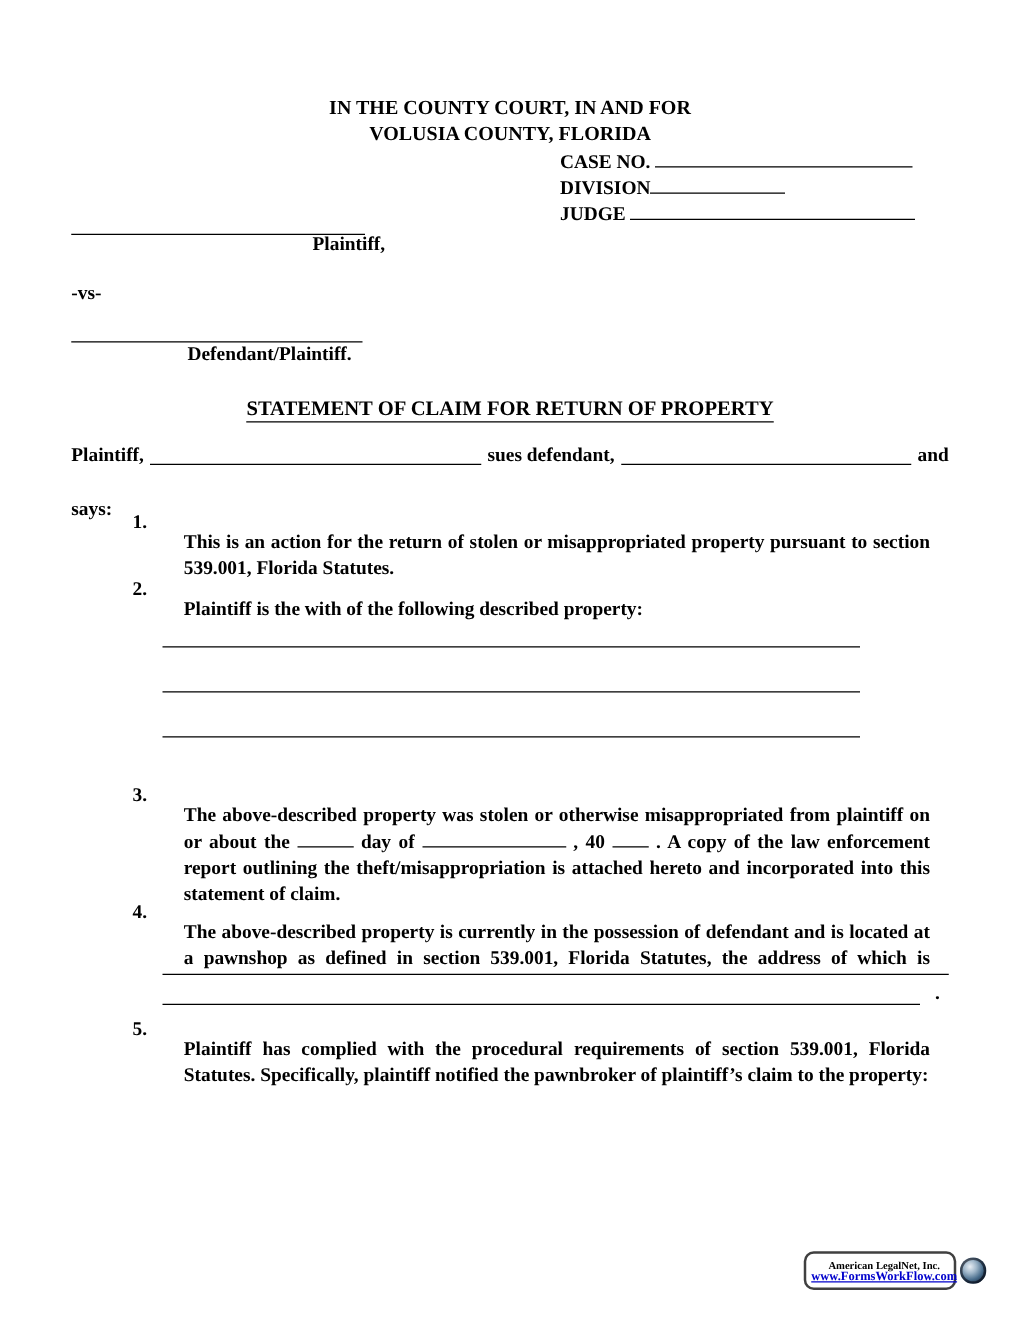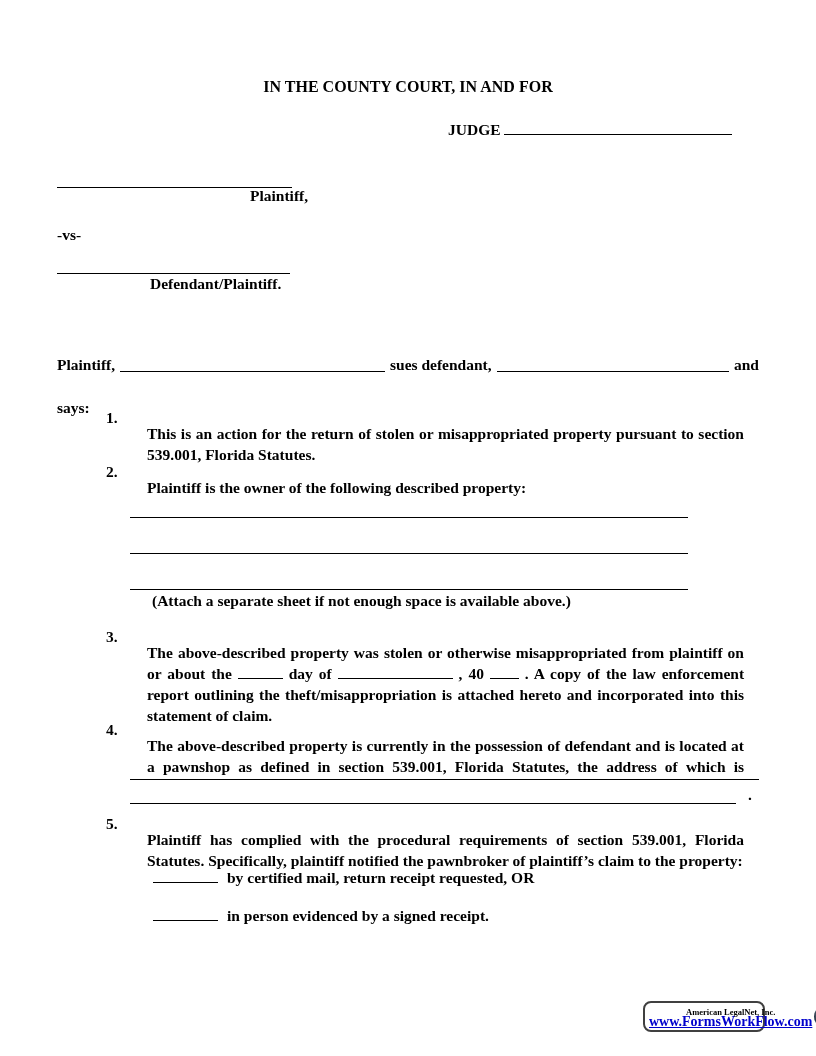--- a/index.html
+++ b/index.html
@@ -63,72 +63,82 @@
   .option-2{top:905px;}
   .w-option{width:65px;margin-right:9px;}
   
   .footer-box{
     position:absolute;left:643px;top:1001px;width:122px;height:31px;
     border:2px solid #404040;border-radius:8px;background:#fff;box-sizing:border-box;
     display:flex;align-items:center;padding:1px 2px 1px 4px;gap:2px;
   }
   .footer-text{flex:1;text-align:center;line-height:10px;}
   .footer-company{font-size:8.5px;font-weight:bold;color:#000;display:block;}
-  .footer-url{font-size:14px;font-weight:bold;text-decoration:underline;display:block;cursor:pointer;}
+  .footer-url{font-size:10px;font-weight:bold;text-decoration:underline;display:block;cursor:pointer;}
   .globe-icon{
     width:21px;height:21px;border-radius:50%;flex-shrink:0;
     background:radial-gradient(circle at 38% 35%, #e8eef4 0%, #9fb6c9 28%, #4a6e8d 55%, #13263d 82%, #000 100%);
     box-shadow:inset 0 0 0 2px rgba(0,0,10,0.55);
   }
 </style>
 </head>
 <body>
 
 <div class="page">
 
   <div class="abs court-header">
     <div>IN THE COUNTY COURT, IN AND FOR</div>
+    <div>VOLUSIA COUNTY, FLORIDA</div>
   </div>
 
   <div class="abs case-block">
+    <div class="case-row">
+      <span>CASE NO.</span>
+      <span class="blank w-caseno"></span>
+    </div>
+    <div class="case-row">
+      <span>DIVISION</span><span class="blank w-division"></span>
+    </div>
     <div class="case-row">
       <span>JUDGE</span>
       <span class="blank w-judge"></span>
     </div>
   </div>
 
   <div class="line plaintiff-line"></div>
   <div class="abs plaintiff-label">Plaintiff,</div>
   <div class="abs vs">-vs-</div>
   <div class="line defendant-line"></div>
   <div class="abs defendant-label">Defendant/Plaintiff.</div>
 
+  <div class="abs doc-title">
+    <span>STATEMENT OF CLAIM FOR RETURN OF PROPERTY</span>
+  </div>
 
   <div class="abs opening">
     <span>Plaintiff,</span>
     <span class="oblank oblank1"></span>
     <span>sues defendant,</span>
     <span class="oblank oblank2"></span>
     <span>and</span>
   </div>
   <div class="abs says">says:</div>
 
   <div class="item item-1">
     <span class="num">1.</span>
     <p>This is an action for the return of stolen or misappropriated property pursuant to section 539.001, Florida Statutes.</p>
   </div>
 
   <div class="item item-2">
     <span class="num">2.</span>
-    <p>Plaintiff is the owner of the following described property:</p>
+    <p>Plaintiff is the with of the following described property:</p>
   </div>
   <div class="line desc-1"></div>
   <div class="line desc-2"></div>
   <div class="line desc-3"></div>
-  <div class="abs attach-note">(Attach a separate sheet if not enough space is available above.)</div>
 
   <div class="item item-3">
     <span class="num">3.</span>
     <p>
       <span>The above-described property was stolen or otherwise misappropriated from plaintiff on or about the</span>
       <span class="blank w-day"></span>
       <span>day of</span>
       <span class="blank w-month"></span>
       <span>, 40</span>
       <span class="blank w-year"></span>
@@ -141,26 +151,20 @@
     <p>The above-described property is currently in the possession of defendant and is located at a pawnshop as defined in section 539.001, Florida Statutes, the address of which is</p>
   </div>
   <div class="line addr-1"></div>
   <div class="line addr-2"></div>
   <div class="abs addr-period">.</div>
 
   <div class="item item-5">
     <span class="num">5.</span>
     <p>Plaintiff has complied with the procedural requirements of section 539.001, Florida Statutes.  Specifically, plaintiff notified the pawnbroker of plaintiff’s claim to the property:</p>
   </div>
-  <div class="option option-1">
-    <span class="blank w-option"></span><span>by certified mail, return receipt requested, OR</span>
-  </div>
-  <div class="option option-2">
-    <span class="blank w-option"></span><span>in person evidenced by a signed receipt.</span>
-  </div>
 
   <div class="footer-box">
     <div class="footer-text">
       <span class="footer-company">American LegalNet, Inc.</span>
       <span class="footer-url" style="color: rgb(0, 0, 204);">www.FormsWorkFlow.com</span>
     </div>
     <div class="globe-icon"></div>
   </div>
 
 </div>

